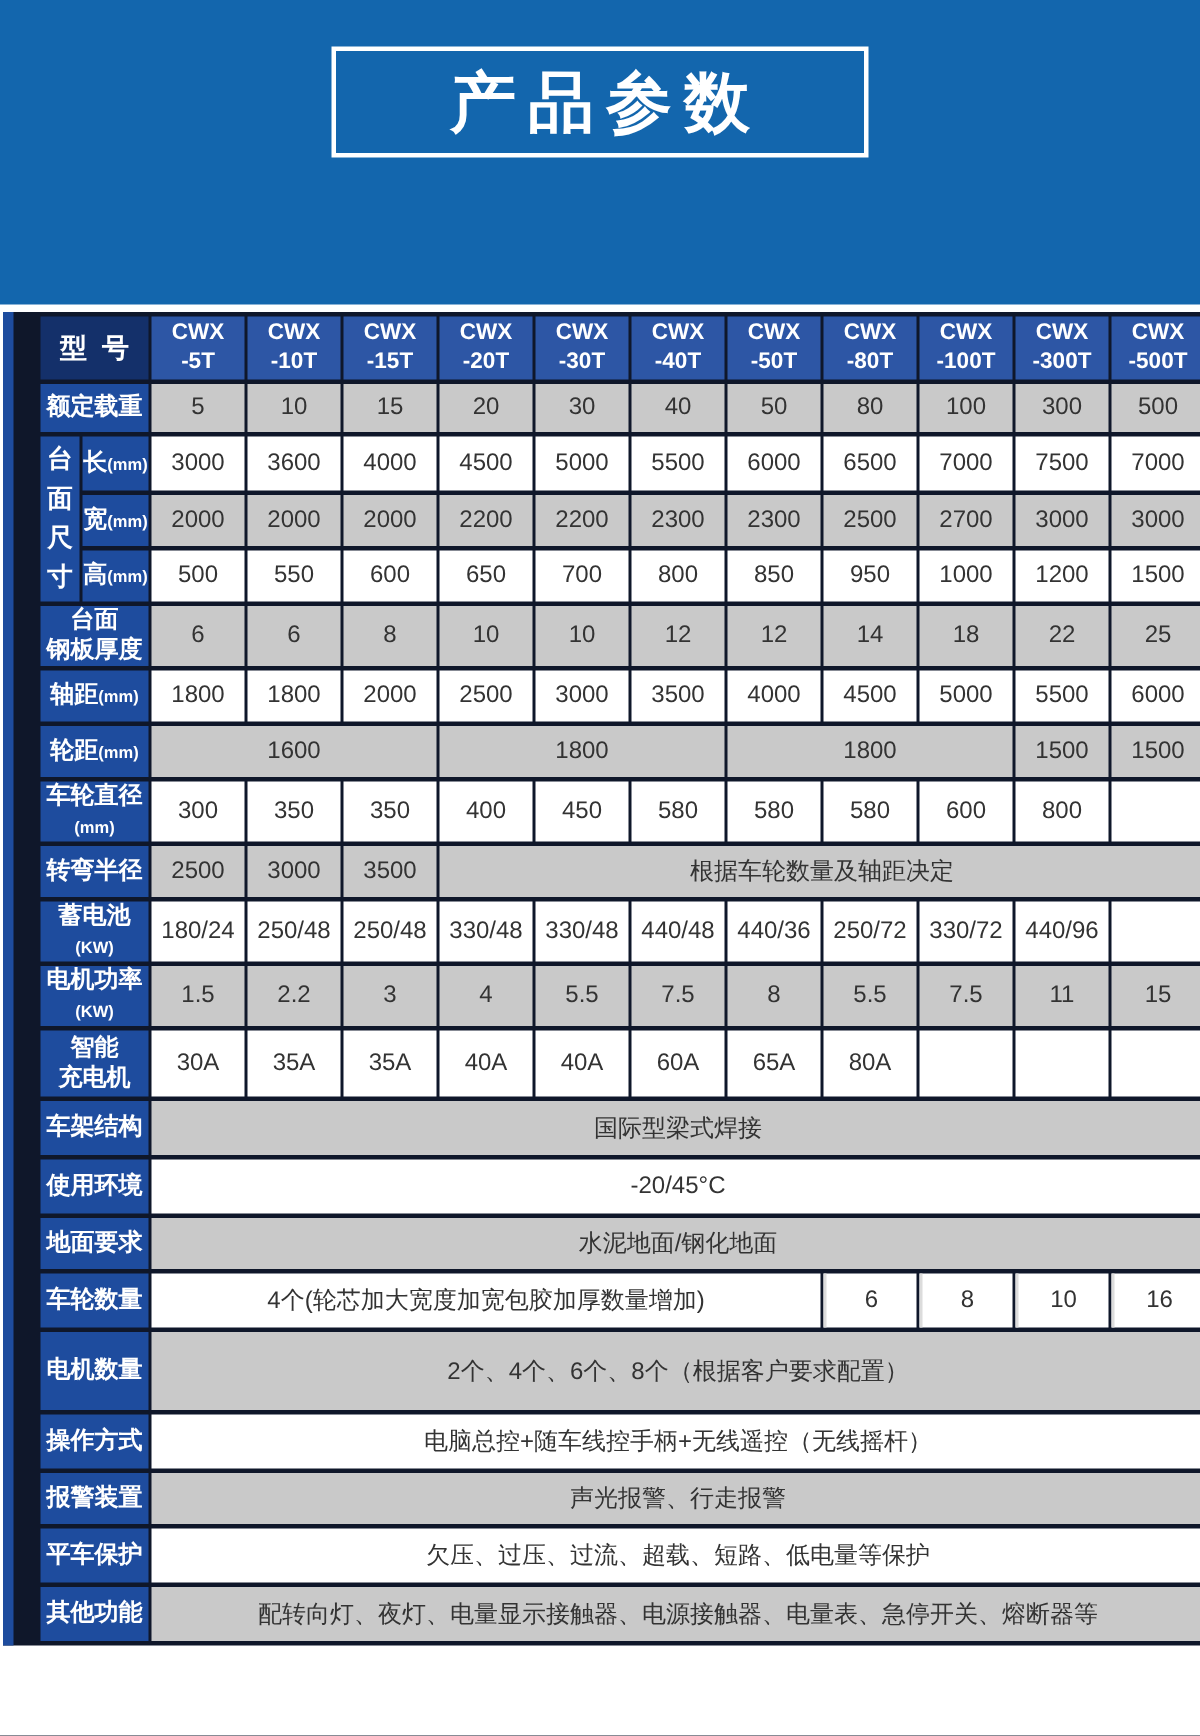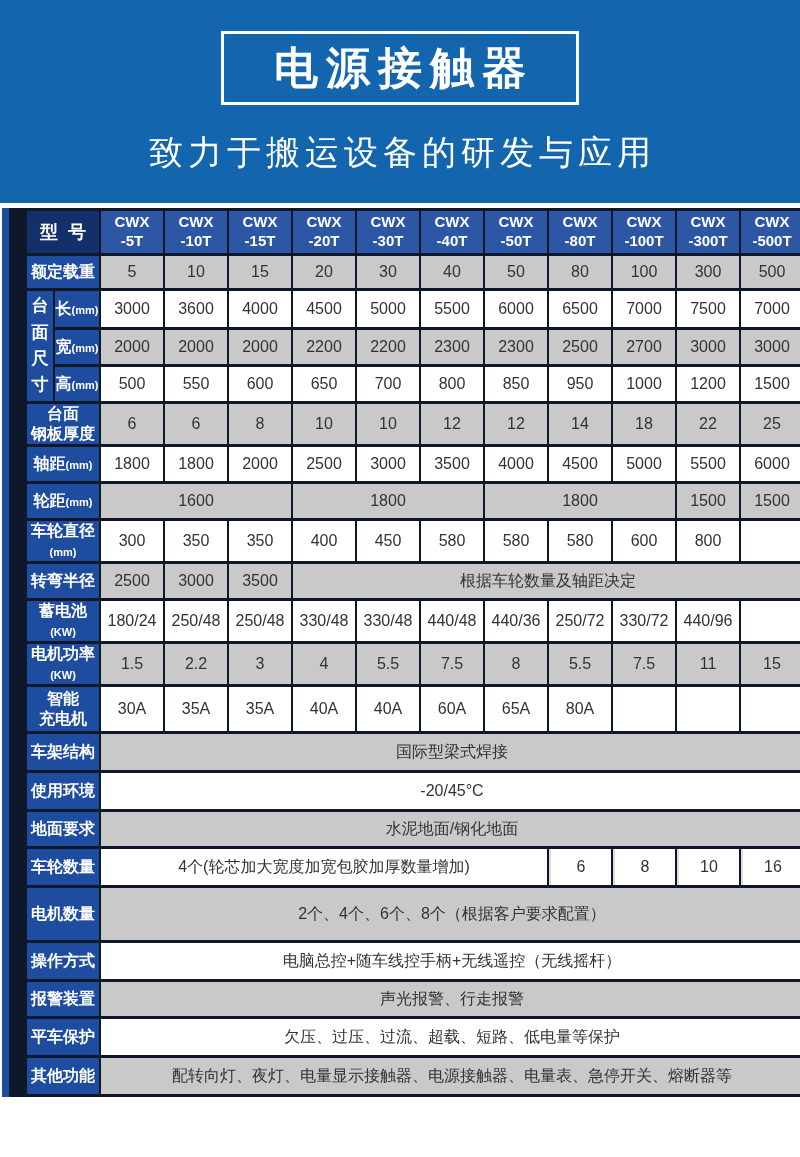--- a/index.html
+++ b/index.html
@@ -64,23 +64,22 @@
   }
   td.gray  { background:#c9c9c9; }
   td.white { background:#ffffff; }
   td.sep   { border-left:2px solid #dcdcdc; }
 </style>
 </head>
 <body>
 
 <div class="banner">
   <div class="title-box">
-    <span class="title">电源接触器</span>
+    <span class="title">产品参数</span>
   </div>
-  <div class="subtitle">致力于搬运设备的研发与应用</div>
 </div>
 
 <div class="table-wrap">
   <table class="spec" id="spec-table">
       <colgroup>
         <col style="width: 26px;">
         <col style="width: 44px;">
         <col style="width: 62px;">
         <col style="width: 62px;">
         <col style="width: 62px;">

